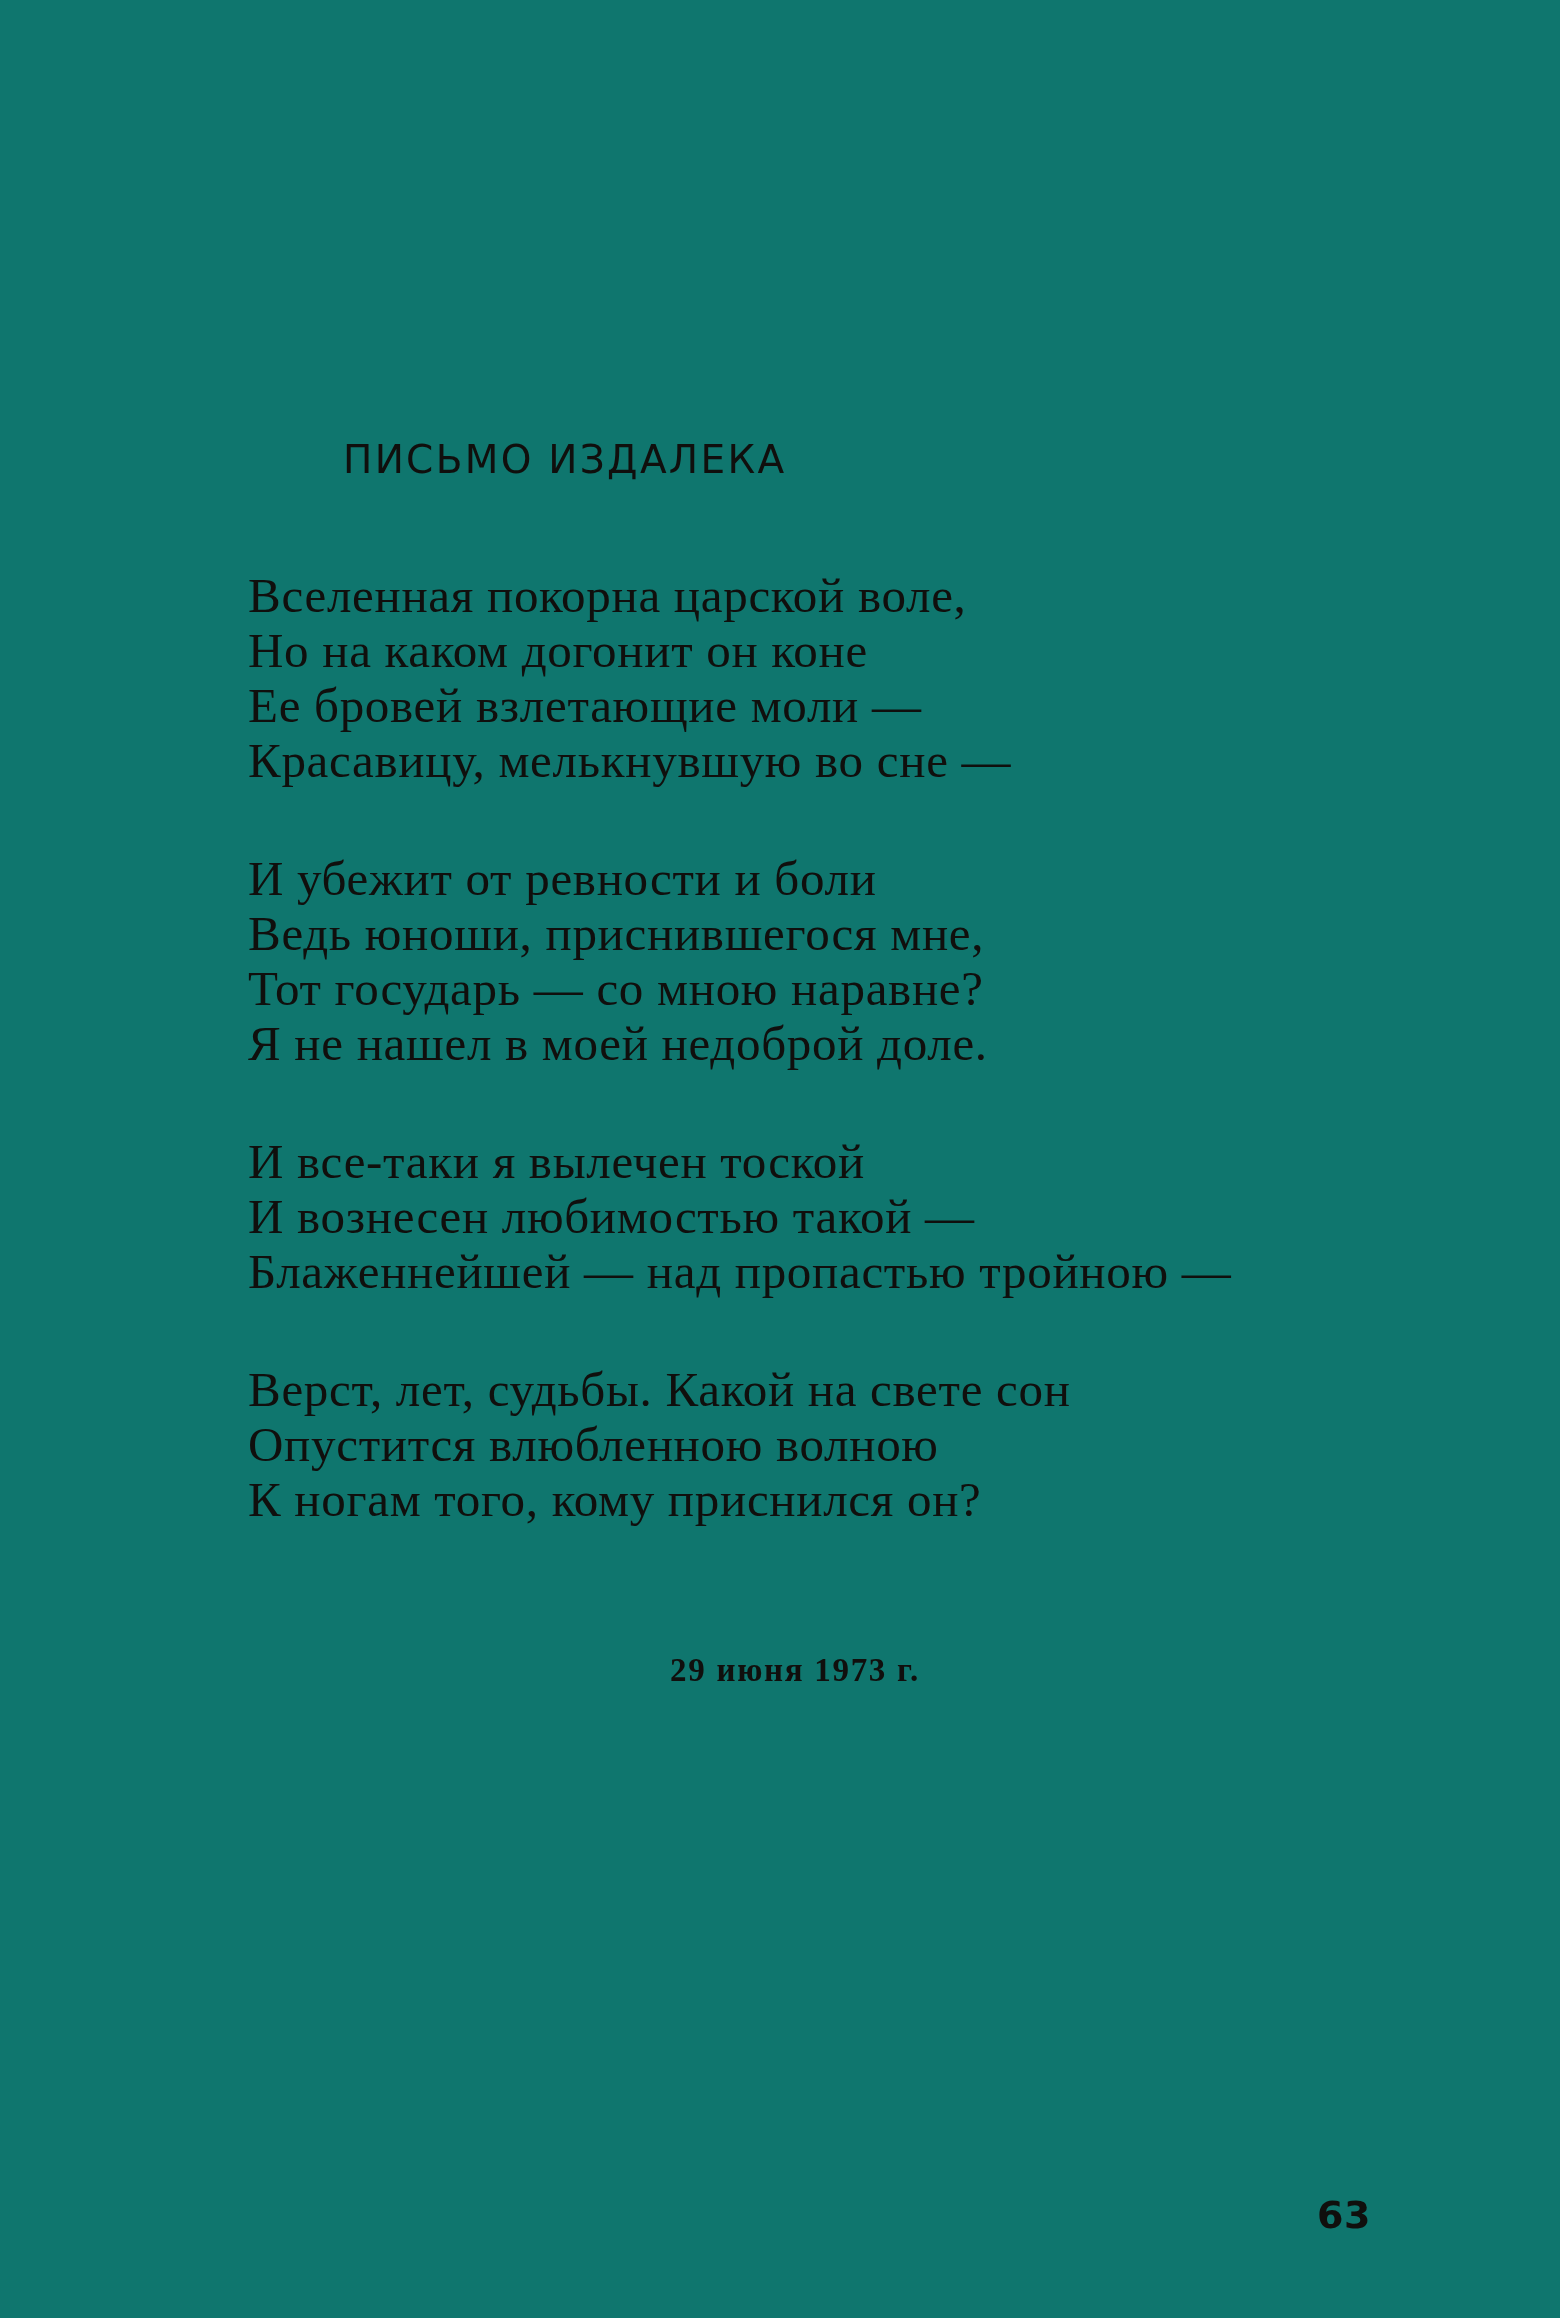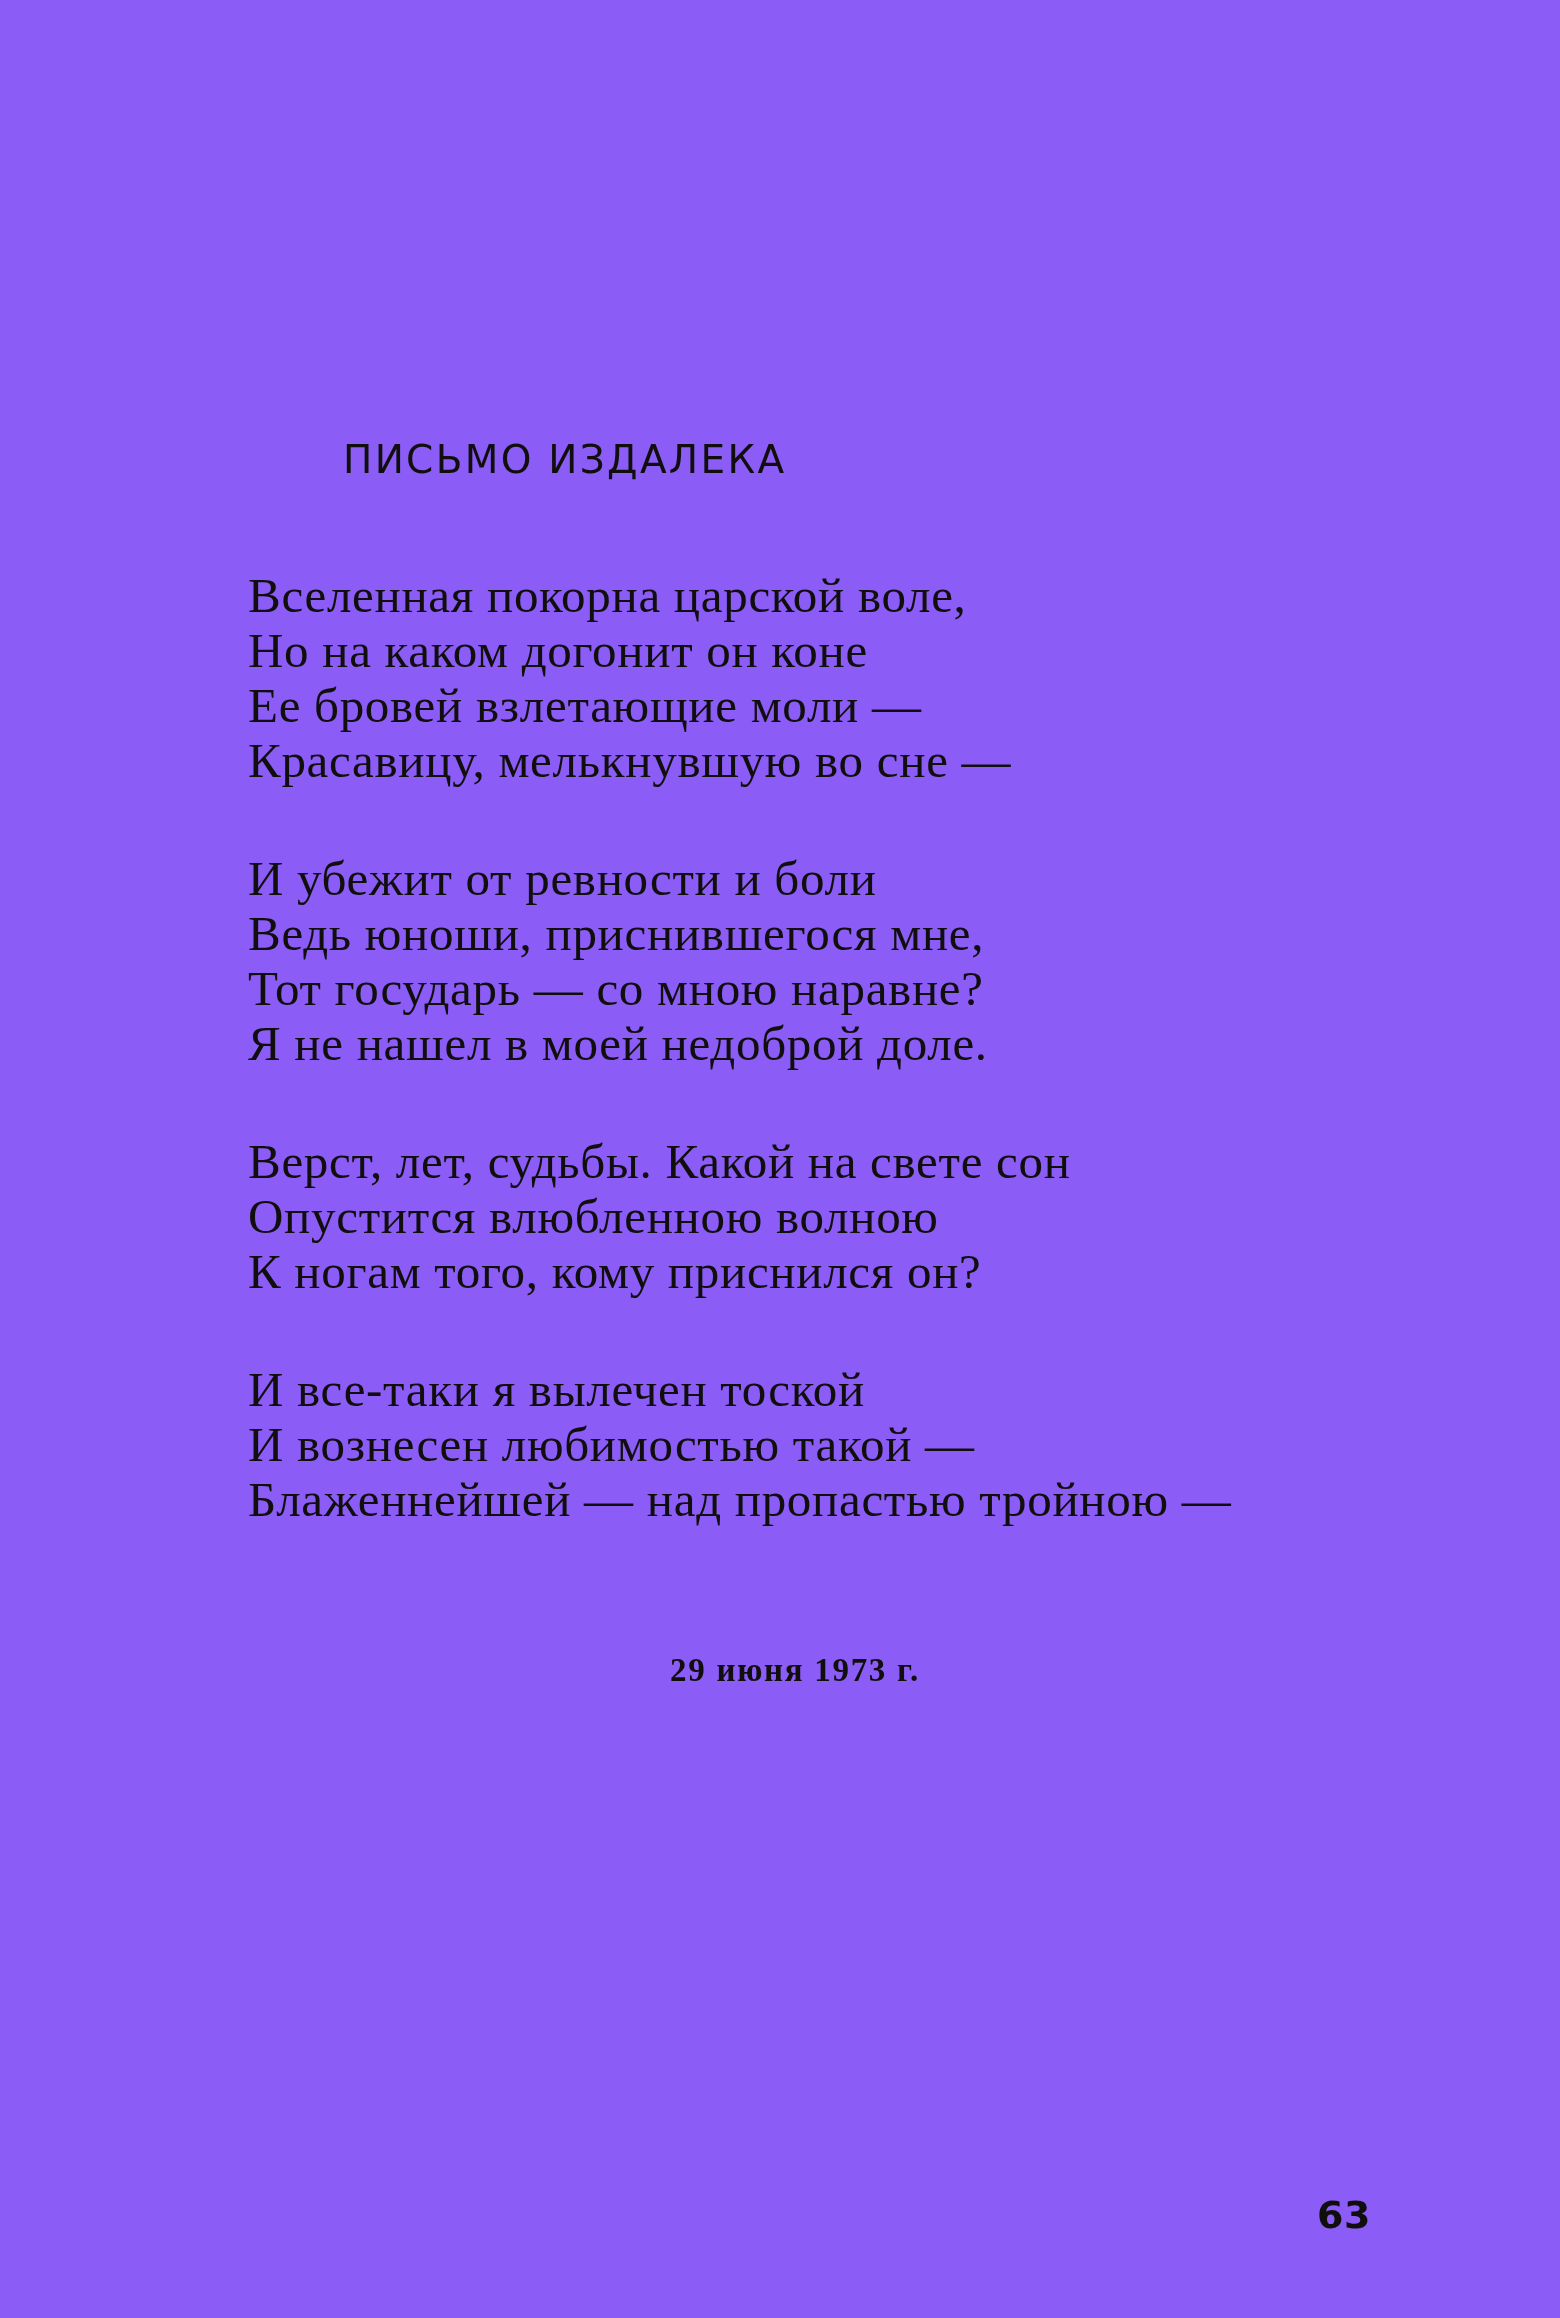--- a/index.html
+++ b/index.html
@@ -14,21 +14,21 @@
     font-family: "Liberation Serif", serif;
     color: #100f0d;
     overflow: hidden;
   }
   .page {
     position: absolute;
     left: 0;
     top: 0;
     width: 1561px;
     height: 2319px;
-    background: #8b5cf6;
+    background: #0f766e;
   }
   .poem-block {
     position: absolute;
     left: 248px;
     top: 437px;
     width: 1094px;
   }
   .poem-title {
     font-family: "DejaVu Sans", sans-serif;
     font-size: 39px;
@@ -86,29 +86,29 @@
     </div>
 
     <div class="stanza">
       <div class="line">И убежит от ревности и боли</div>
       <div class="line">Ведь юноши, приснившегося мне,</div>
       <div class="line">Тот государь — со мною наравне?</div>
       <div class="line">Я не нашел в моей недоброй доле.</div>
     </div>
 
     <div class="stanza">
+      <div class="line">И все-таки я вылечен тоской</div>
+      <div class="line">И вознесен любимостью такой —</div>
+      <div class="line">Блаженнейшей — над пропастью тройною —</div>
+    </div>
+
+    <div class="stanza">
       <div class="line">Верст, лет, судьбы. Какой на свете сон</div>
       <div class="line">Опустится влюбленною волною</div>
       <div class="line">К ногам того, кому приснился он?</div>
-    </div>
-
-    <div class="stanza">
-      <div class="line">И все-таки я вылечен тоской</div>
-      <div class="line">И вознесен любимостью такой —</div>
-      <div class="line">Блаженнейшей — над пропастью тройною —</div>
     </div>
 
   </div>
 
   <div class="date">29 июня 1973 г.</div>
 
   <div class="folio">63</div>
 
 </div>
 

